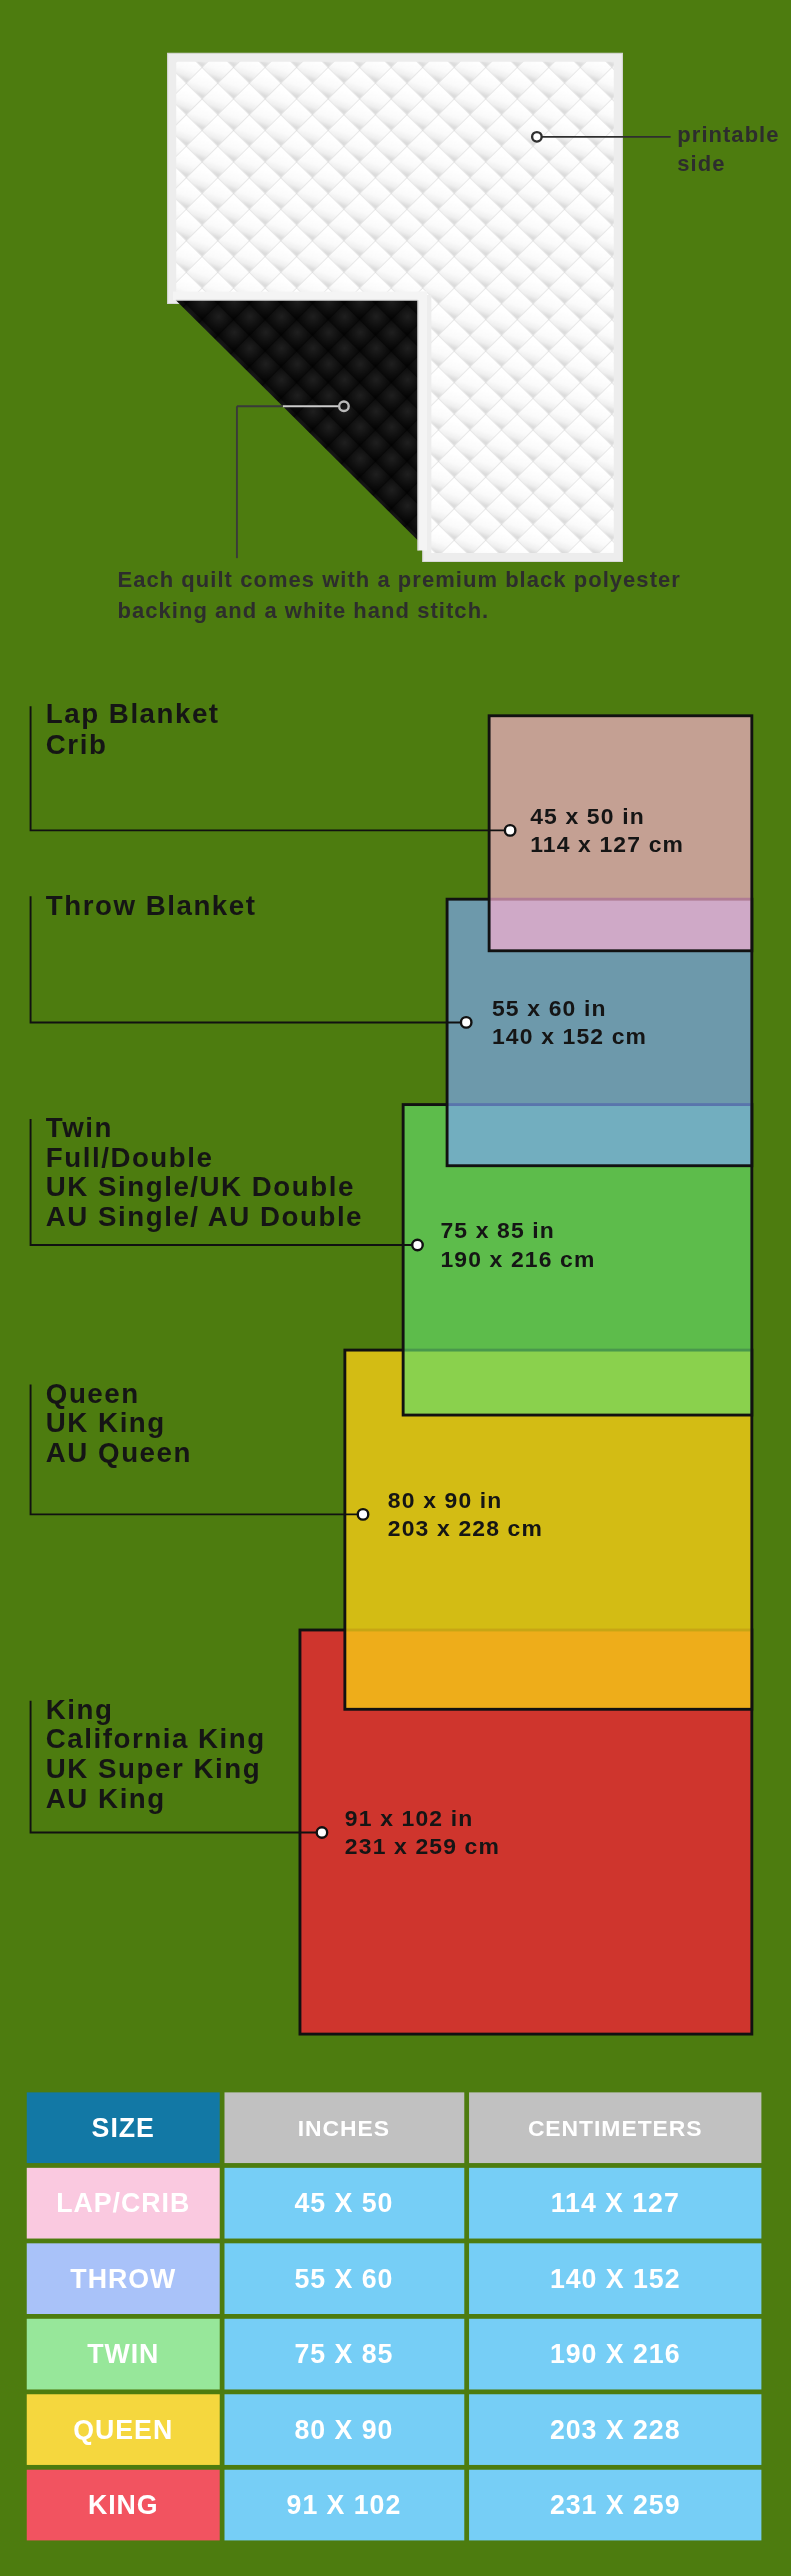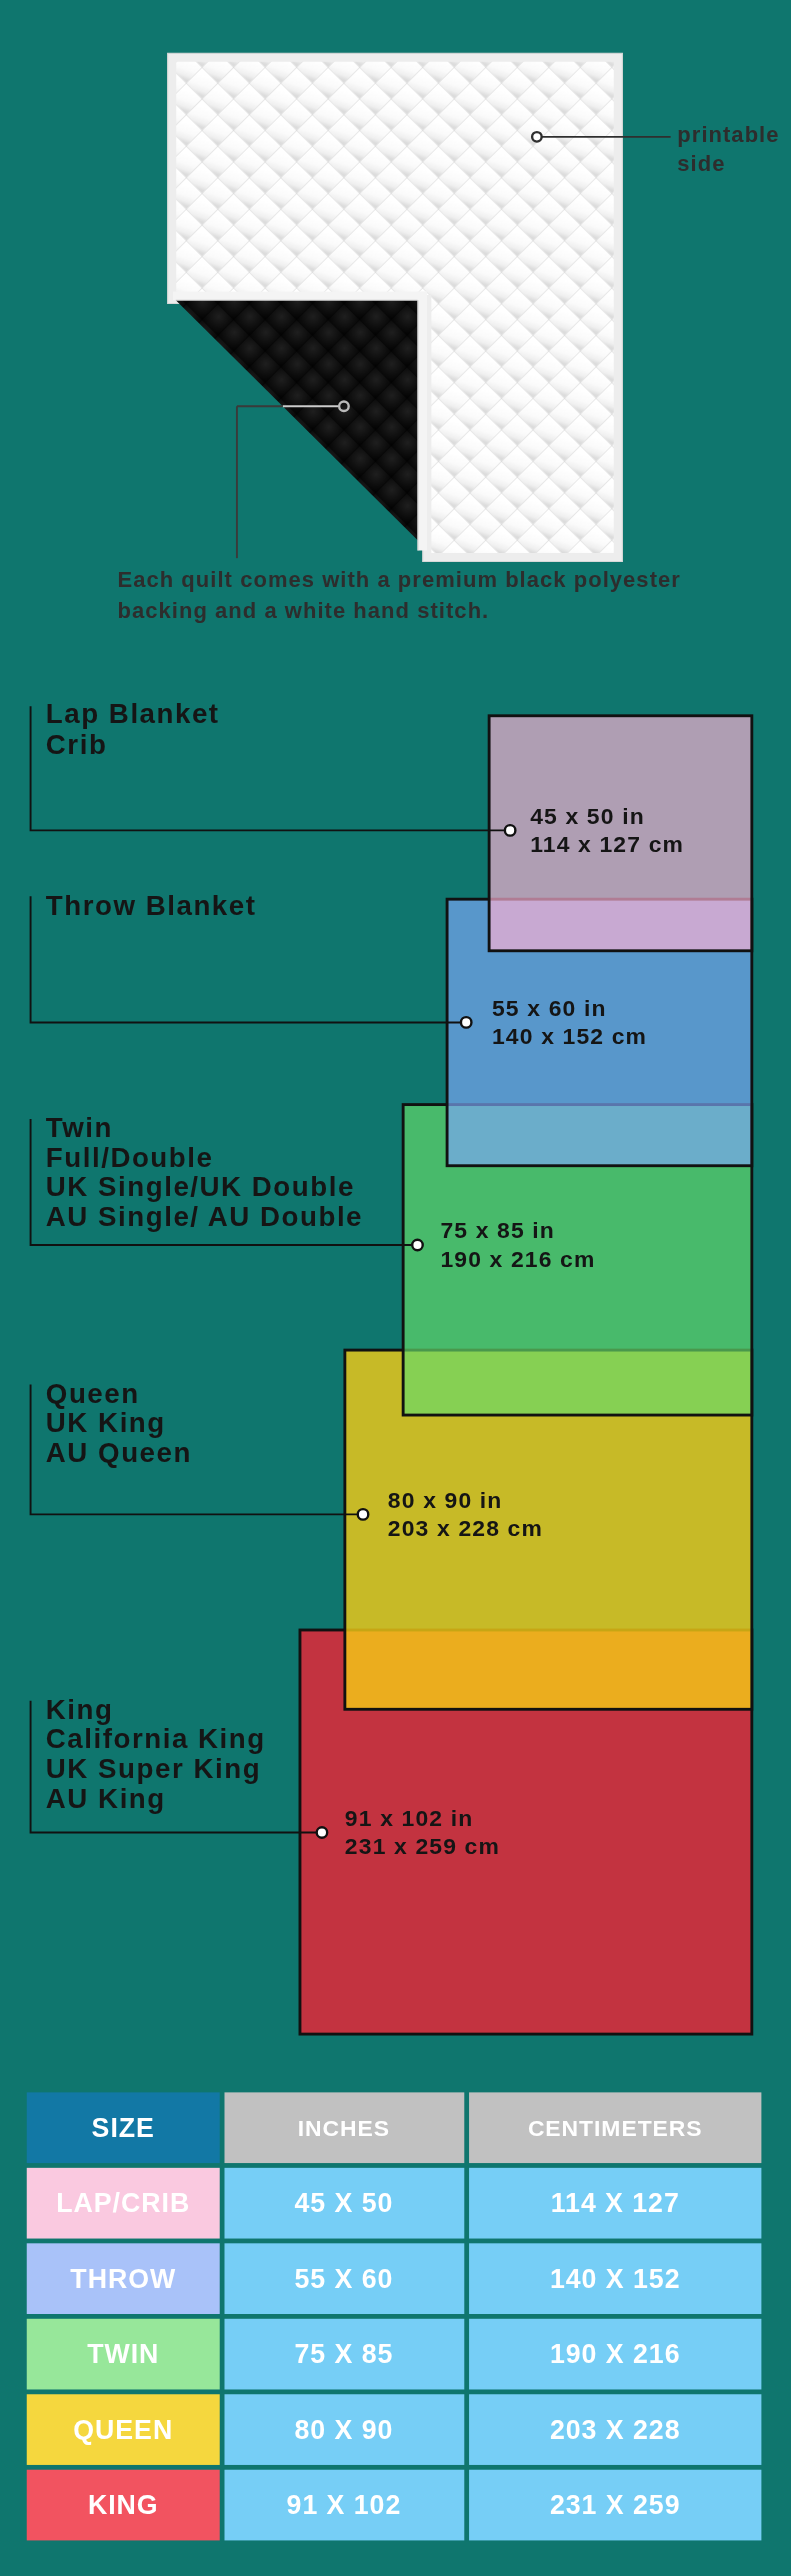--- a/index.html
+++ b/index.html
@@ -1,16 +1,16 @@
 <!DOCTYPE html>
 <html><head>
 <meta charset="utf-8">
 <style>
   html,body{margin:0;padding:0;background:#ffffff;}
-  .wrap{position:relative;width:791px;height:2576px;background:#0f766e;overflow:hidden;}
+  .wrap{position:relative;width:791px;height:2576px;background:#4d7c0f;overflow:hidden;}
   svg{display:block;}
   text{font-family:"Liberation Sans", sans-serif;}
   .lbl{font-weight:bold;font-size:29px;letter-spacing:1.6px;fill:#151515;}
   .sz{font-weight:bold;font-size:24px;letter-spacing:1.2px;fill:#151515;}
   .cap{font-weight:bold;font-size:23px;letter-spacing:1.1px;fill:#2d2d2d;}
   .tbh{font-weight:bold;font-size:24px;letter-spacing:1px;fill:#ffffff;}
   .tbd{font-weight:bold;font-size:28px;letter-spacing:1px;fill:#ffffff;}
   .tbl{font-weight:bold;font-size:28px;letter-spacing:1px;fill:#ffffff;}
 </style>
 </head>

